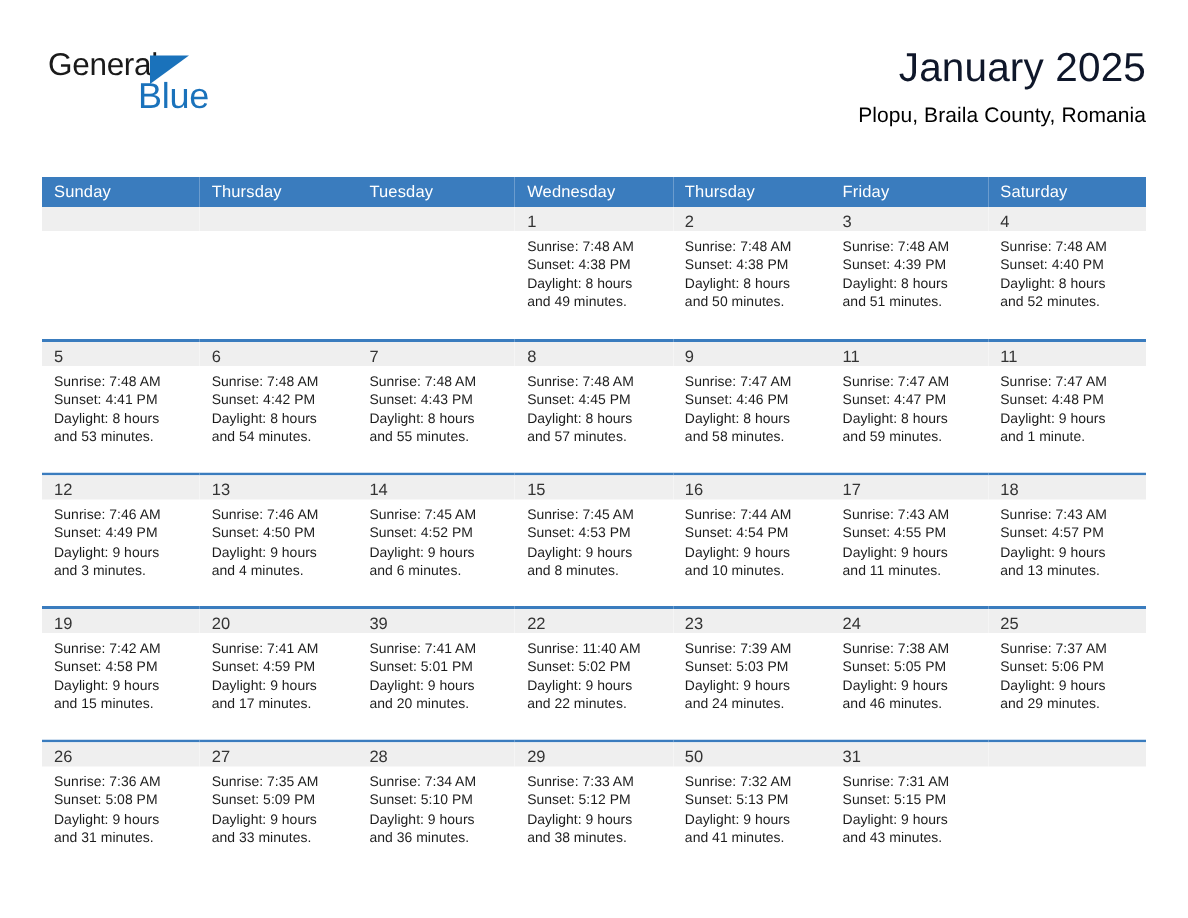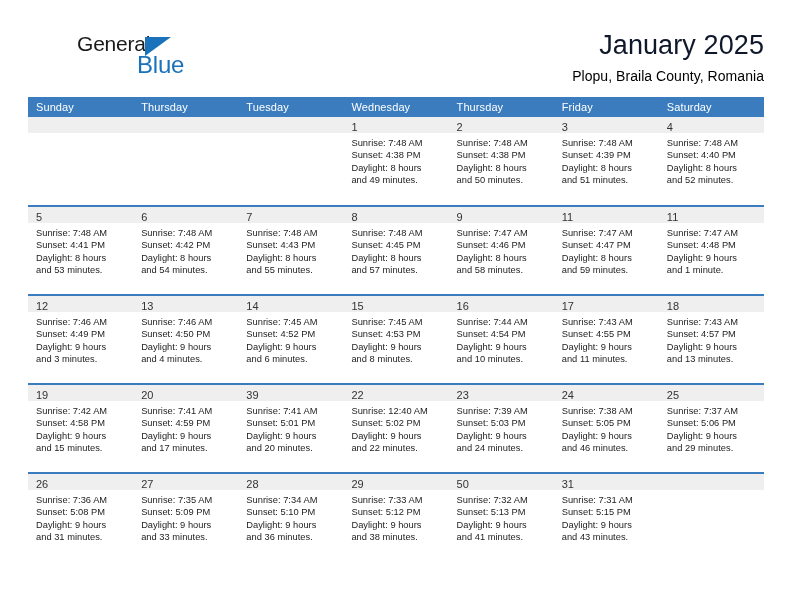--- a/index.html
+++ b/index.html
@@ -17,21 +17,20 @@
     overflow: hidden;
   }
 
   
   .header {
     position: absolute;
     left: 28px;
     top: 28px;
     right: 28px;
     height: 70px;
-    margin-left: 45px;
   }
   .logo {
     position: absolute;
     left: 4px;
     top: 4px;
     width: 150px;
     height: 50px;
   }
   .logo-general {
     position: absolute;
@@ -79,21 +78,21 @@
     color: #000000;
     line-height: 20px;
     margin-top: 4px;
     letter-spacing: 0.05px;
   }
 
   
   .calendar {
     position: absolute;
     left: 28px;
-    top: 97px;
+    top: 118px;
     width: 736px;
   }
   table.cal {
     width: 736px;
     border-collapse: collapse;
     table-layout: fixed;
   }
   table.cal th {
     background: #3a7cbe;
     color: #ffffff;
@@ -423,21 +422,21 @@
                   <div>Sunset: 5:01 PM</div>
                   <div>Daylight: 9 hours</div>
                   <div>and 20 minutes.</div>
                 </div>
               </div>
             </td>
             <td>
               <div class="daycell filled">
                 <div class="daynum-strip"><span class="daynum">22</span></div>
                 <div class="dayinfo">
-                  <div>Sunrise: 12:40 AM</div>
+                  <div>Sunrise: 11:40 AM</div>
                   <div>Sunset: 5:02 PM</div>
                   <div>Daylight: 9 hours</div>
                   <div>and 22 minutes.</div>
                 </div>
               </div>
             </td>
             <td>
               <div class="daycell filled">
                 <div class="daynum-strip"><span class="daynum">23</span></div>
                 <div class="dayinfo">

